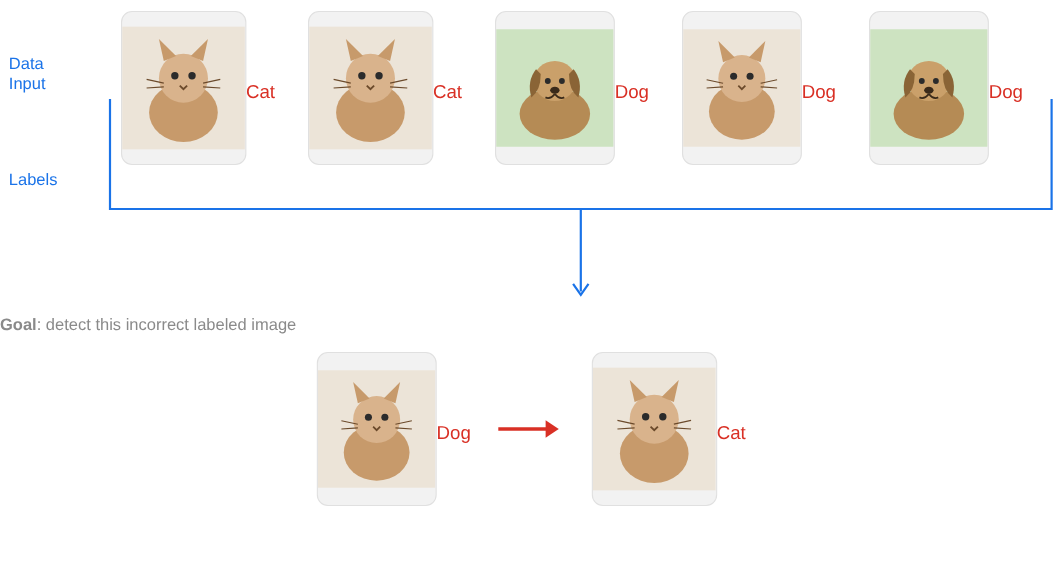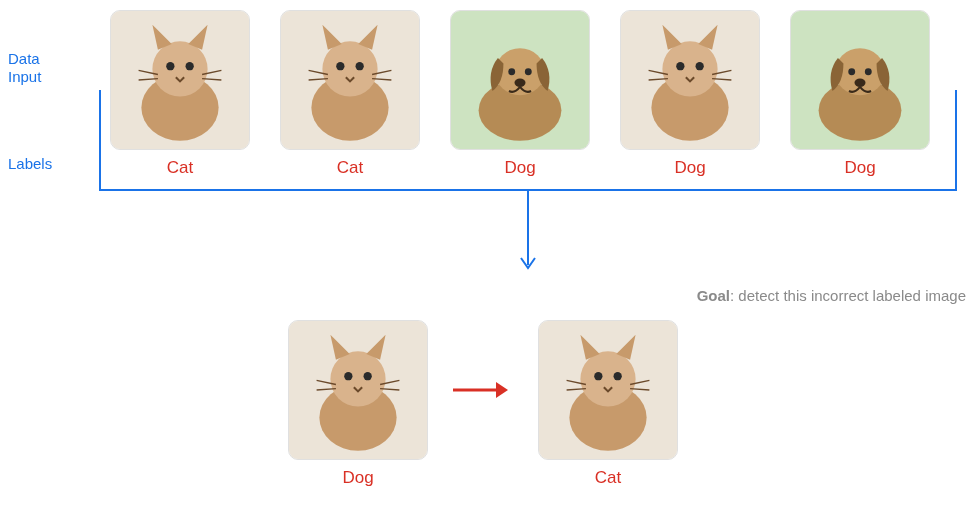--- a/index.html
+++ b/index.html
@@ -24,21 +24,20 @@
   }
   .top-row {
     position: absolute;
     left: 110px;
     top: 10px;
     display: flex;
     gap: 30px;
   }
   .item {
     display: flex;
-    flex-direction: column;
     align-items: center;
     width: 140px;
   }
   .img-box {
     width: 140px;
     height: 140px;
     border-radius: 10px;
     border: 1px solid #e0e0e0;
     display: flex;
     align-items: center;
@@ -49,21 +48,21 @@
   .img-label {
     margin-top: 8px;
     color: #d93025;
     font-size: 17px;
   }
   .goal-row {
     position: absolute;
     left: 0;
     right: 0;
     top: 287px;
-    text-align: right;
+    text-align: left;
     font-size: 15px;
   }
   .goal-prefix { color: #8a8a8a; font-weight: 600; }
   .goal-rest { color: #8a8a8a; }
   .bottom-row {
     position: absolute;
     left: 0;
     right: 0;
     top: 320px;
     display: flex;

